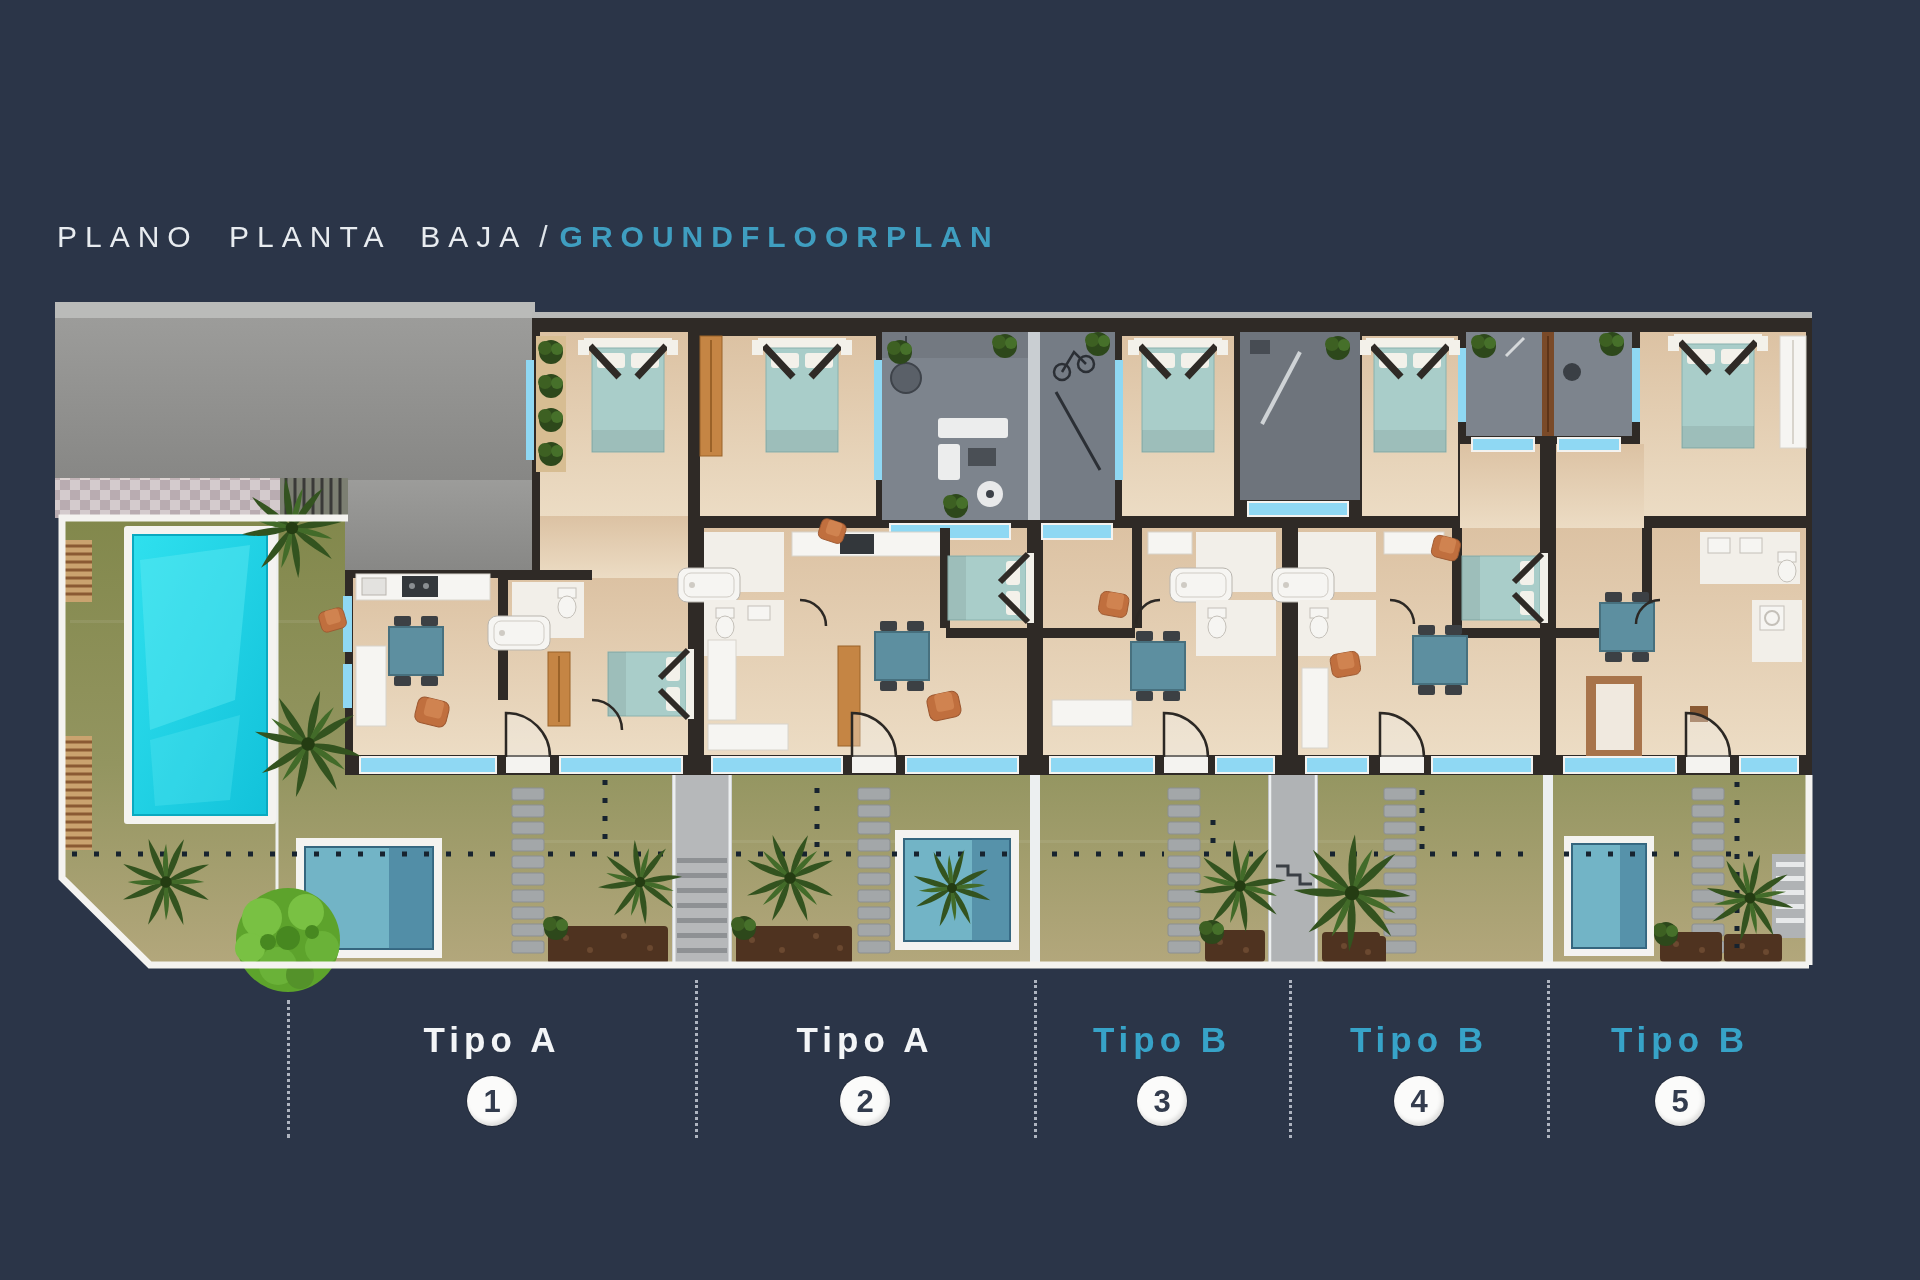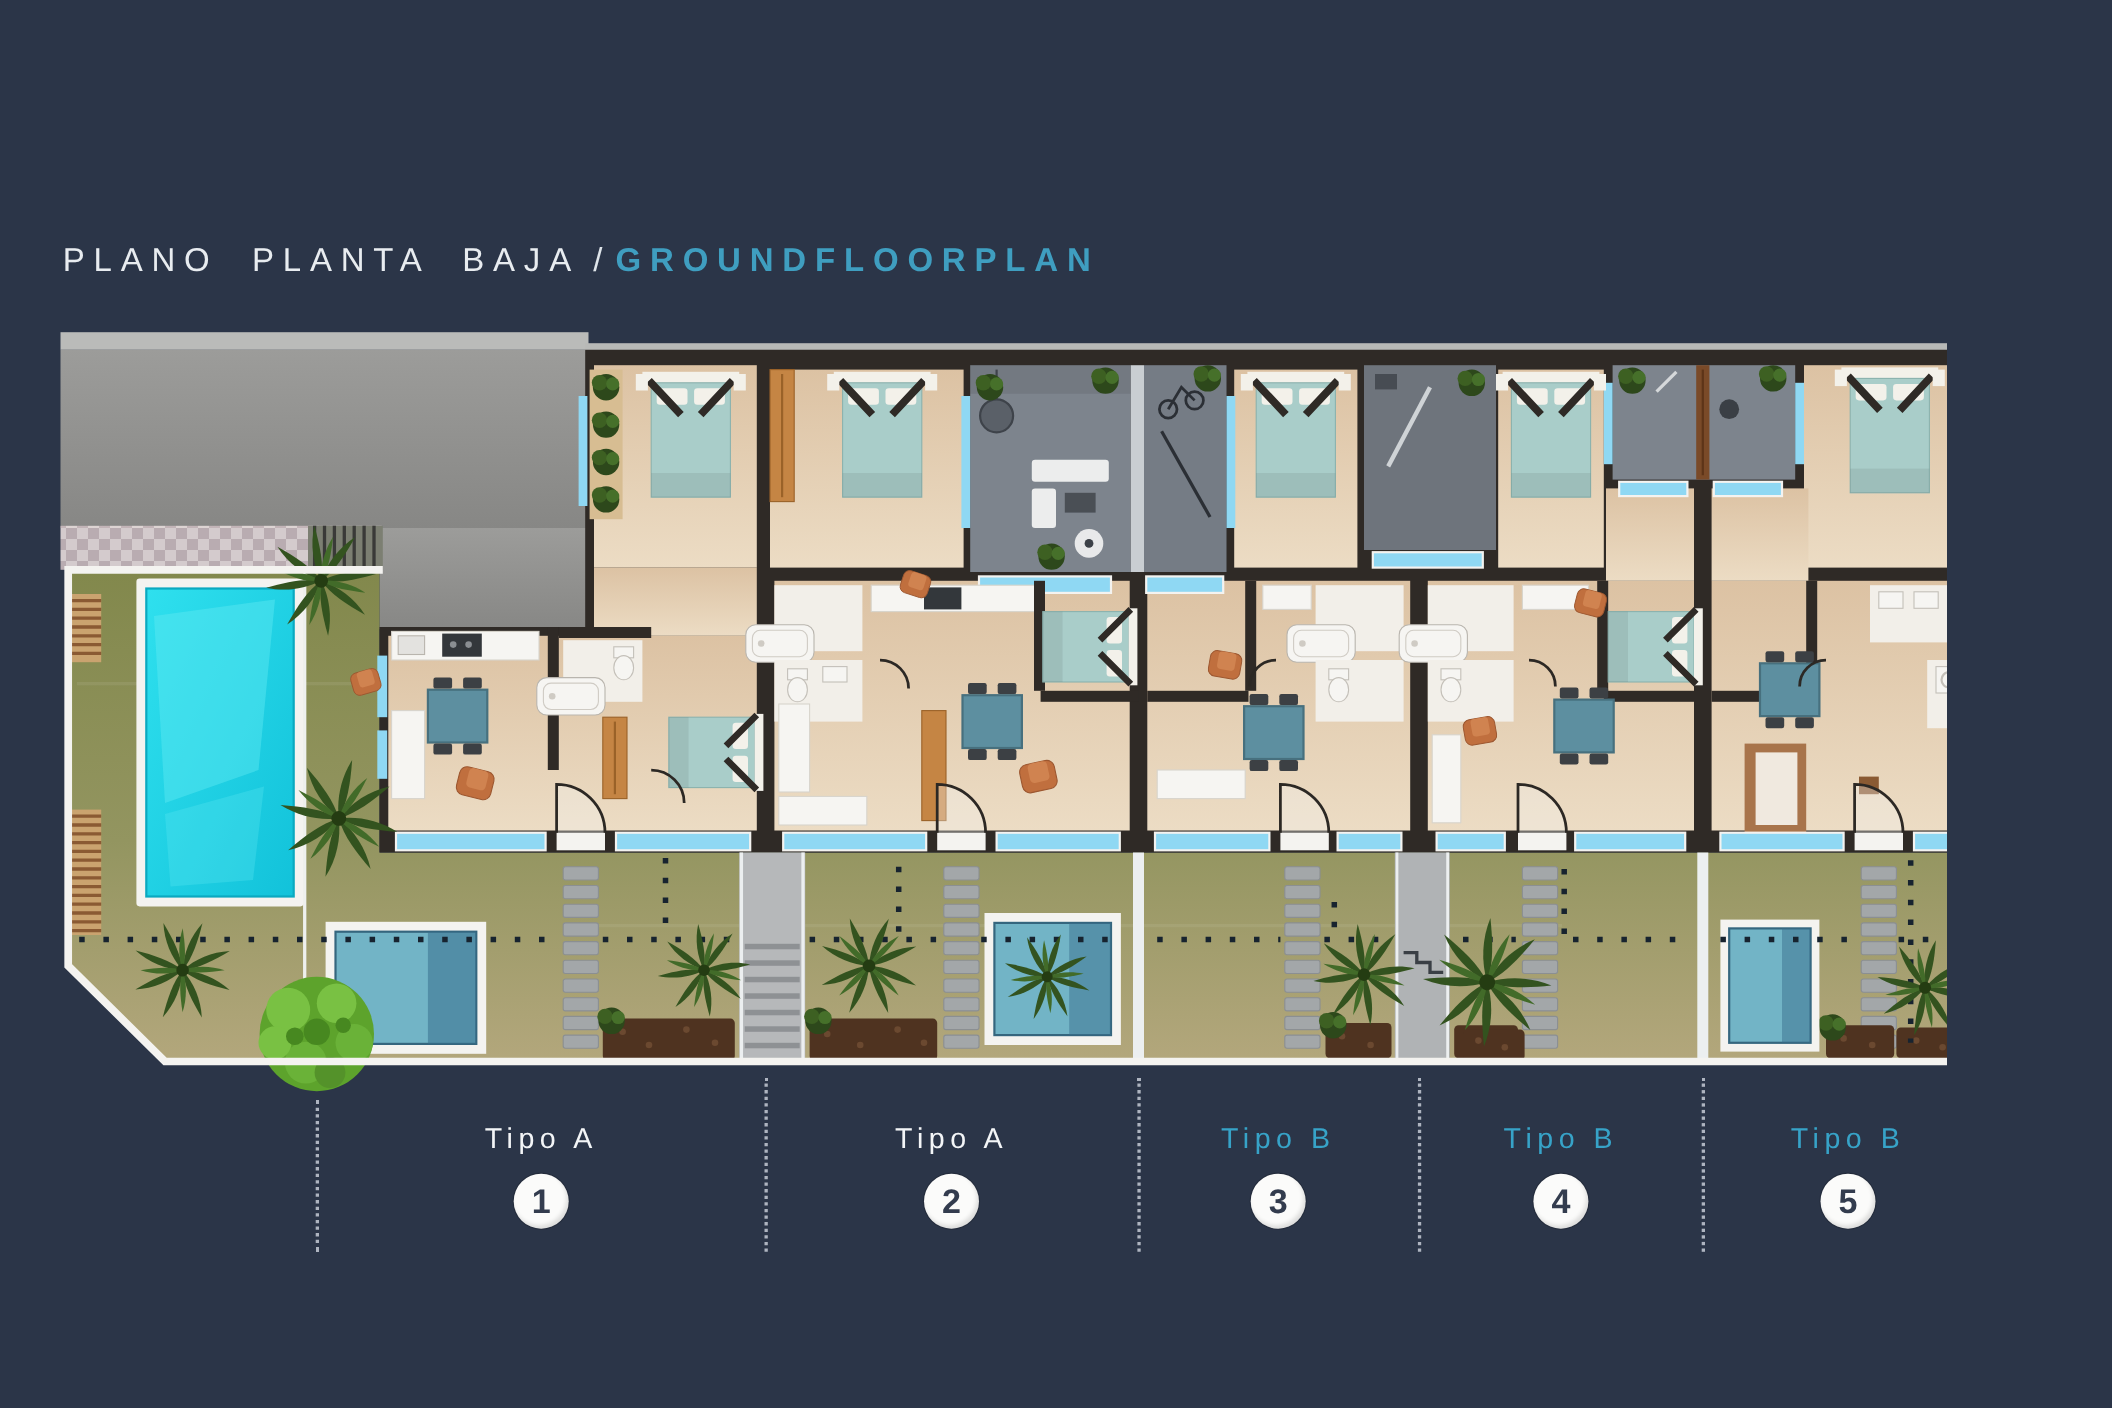--- a/index.html
+++ b/index.html
@@ -1,24 +1,24 @@
 <!DOCTYPE html>
 <html><head>
 <meta charset="utf-8">
 <style>
   html,body{margin:0;padding:0;background:#2b3548;}
-  .page{position:relative;width:1770px;height:1280px;background:#2b3548;overflow:hidden;
+  .page{position:relative;width:1920px;height:1280px;background:#2b3548;overflow:hidden;
         font-family:"Liberation Sans","DejaVu Sans",sans-serif;}
   .title{position:absolute;left:57px;top:220px;white-space:nowrap;font-size:30px;font-weight:400;}
   .title .t-primary{color:#e8ecf0;letter-spacing:8px;word-spacing:14px;}
   .title .t-sep{color:#dfe5ea;margin:0 12px;letter-spacing:0;}
   .title .t-secondary{color:#3f9ec0;letter-spacing:8px;font-weight:700;}
   svg.plan{position:absolute;left:0;top:0;}
   .unit-label{position:absolute;top:1020px;width:180px;text-align:center;}
-  .unit-type{font-size:26px;font-weight:400;letter-spacing:5px;}
+  .unit-type{font-size:35px;font-weight:700;letter-spacing:5px;}
   .type-a{color:#f3f5f7;}
   .type-b{color:#37a3c8;text-align:center;}
   .unit-badge{width:50px;height:50px;border-radius:50%;background:#fbfbfa;margin:16px auto 0;
               display:flex;align-items:center;justify-content:center;
               box-shadow:0 0 0 1px rgba(0,0,0,.18), inset -2px -3px 4px rgba(0,0,0,.12);}
   .unit-badge span{font-size:31px;font-weight:700;color:#333c4e;line-height:1;}
   .divider{position:absolute;top:980px;height:158px;width:0;border-left:3px dotted rgba(224,230,238,.72);}
 </style>
 </head>
 <body>

